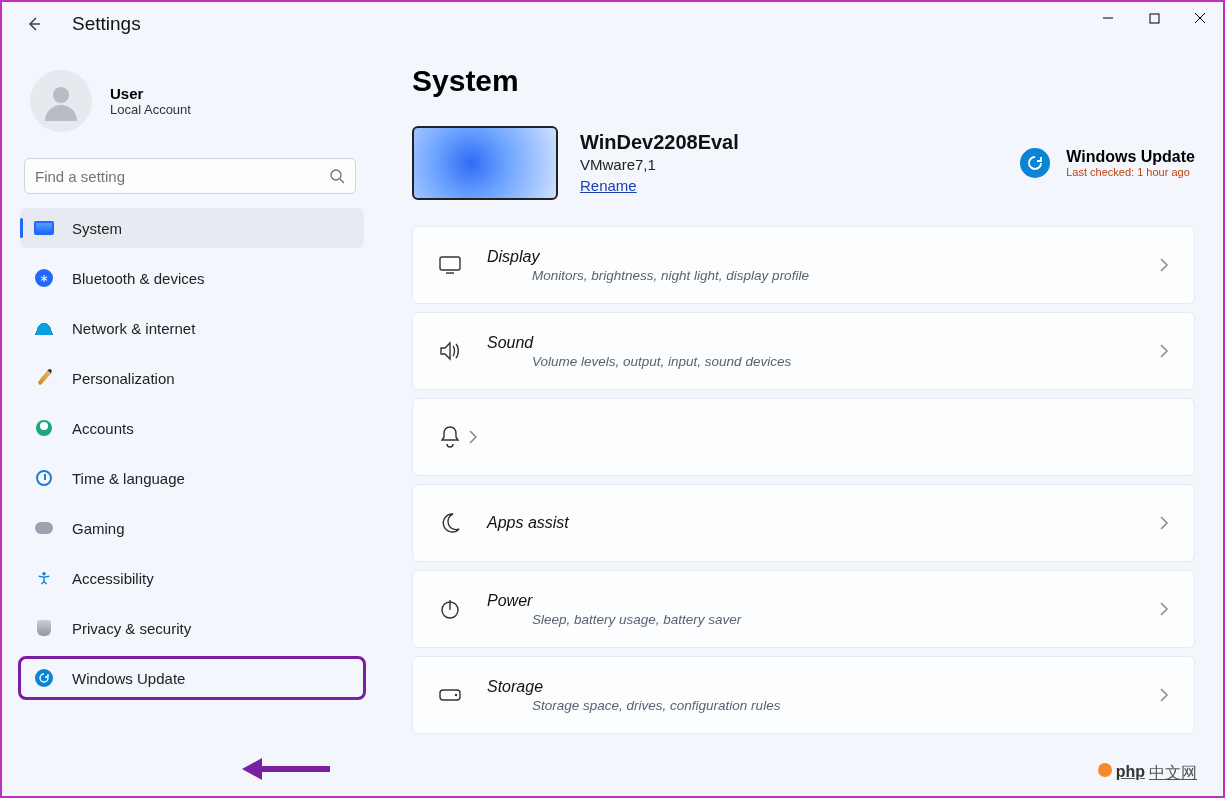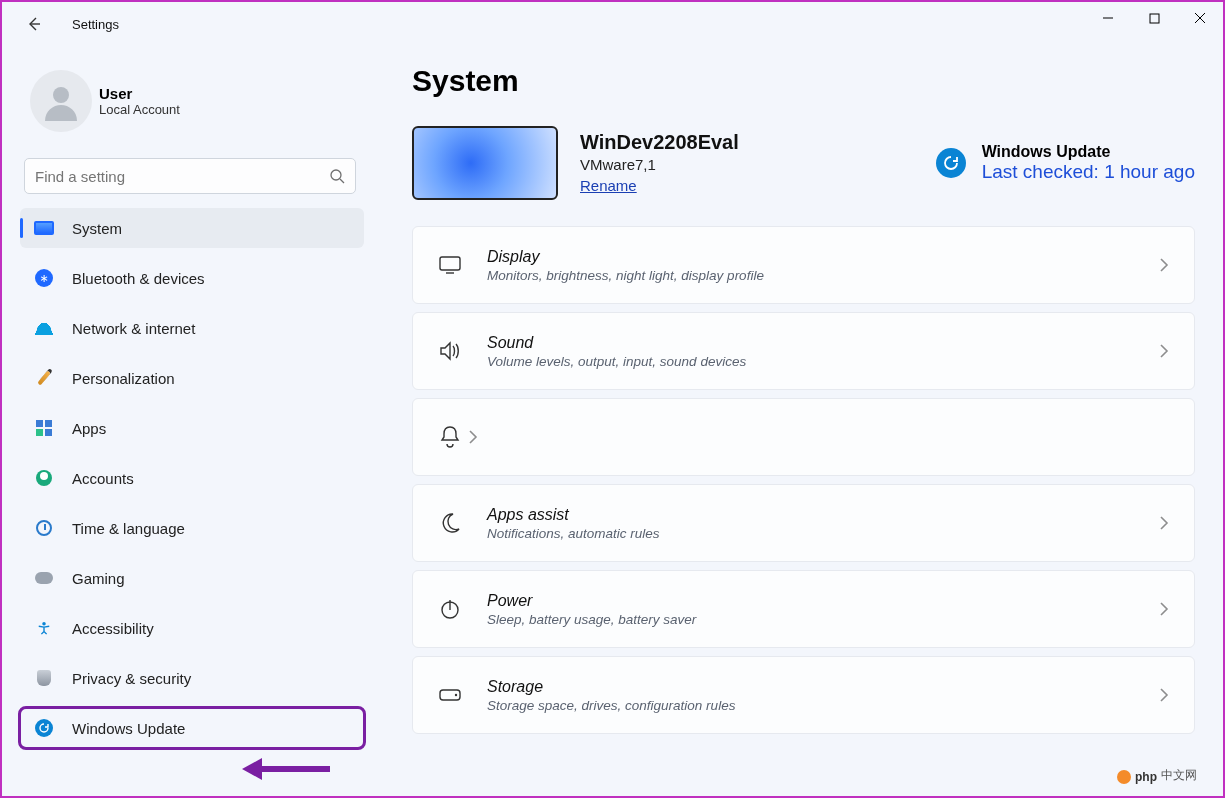--- a/index.html
+++ b/index.html
@@ -1,26 +1,26 @@
 <!DOCTYPE html>
 <html><head>
 <meta charset="utf-8">
 <style>
   * { box-sizing: border-box; margin: 0; padding: 0; font-family: "Segoe UI", "Segoe UI Variable", sans-serif; }
   body { background: #f3f6fc; width: 1225px; height: 798px; overflow: hidden; border: 2px solid #c030c0; position: relative; }
 
   .titlebar { height: 44px; display: flex; align-items: center; padding-left: 20px; }
   .titlebar .back { width: 24px; height: 24px; display: flex; align-items: center; justify-content: center; cursor: pointer; }
-  .titlebar .title { font-size: 13px; margin-left: 26px; color: #111; }
+  .titlebar .title { font-size: 19px; margin-left: 26px; color: #111; }
   .winbtns { position: absolute; top: 0; right: 0; display: flex; }
   .winbtn { width: 46px; height: 32px; display: flex; align-items: center; justify-content: center; cursor: pointer; }
 
   .app { display: flex; height: calc(100% - 44px); }
   .sidebar { width: 370px; padding: 12px 8px 0 18px; flex-shrink: 0; }
-  .profile { display: flex; align-items: center; gap: 7px; padding: 12px 10px 24px 10px; }
+  .profile { display: flex; align-items: center; gap: 18px; padding: 12px 10px 24px 10px; }
   .avatar { width: 62px; height: 62px; border-radius: 50%; background: #e6e9ee; display: flex; align-items: center; justify-content: center; }
   .profile .name { font-weight: 600; font-size: 15px; }
   .profile .sub  { font-size: 13px; color: #333; }
 
   .search { margin: 2px 8px 14px 4px; height: 36px; border: 1px solid #cfd5dd; background: #fdfdfe; border-radius: 5px; display: flex; align-items: center; padding: 0 10px; }
   .search input { flex: 1; border: none; outline: none; background: transparent; font-size: 15px; color: #555; }
   .search .sicon { width: 16px; height: 16px; opacity: .7; }
 
   .navlist { margin-top: 6px; }
   .navitem { height: 40px; display: flex; align-items: center; gap: 18px; padding-left: 14px; border-radius: 6px; cursor: pointer; font-size: 15px; color: #222; position: relative; margin-bottom: 10px; }
@@ -33,32 +33,32 @@
   .main h1 { font-size: 30px; font-weight: 600; margin-bottom: 28px; }
   .sysheader { display: flex; align-items: center; justify-content: space-between; margin-bottom: 26px; }
   .sysleft { display: flex; align-items: center; gap: 22px; }
   .pcthumb { width: 146px; height: 74px; border: 2px solid #222; border-radius: 6px; background: radial-gradient(circle at 40% 50%, #2e6cf6 0%, #6ea5ff 40%, #cfe0ff 100%); }
   .pcname { font-size: 20px; font-weight: 600; color: #111; }
   .pcmodel { font-size: 15px; color: #222; margin-top: 2px; }
   .rename { color: #1a3fb3; font-size: 15px; cursor: pointer; margin-top: 4px; display: inline-block; text-decoration: underline; }
   .updblock { display: flex; align-items: center; gap: 16px; }
   .updicon { width: 30px; height: 30px; border-radius: 50%; background: #0a84d4; display:flex; align-items:center; justify-content:center; }
   .updtitle { font-weight: 600; font-size: 16px; }
-  .updsub { font-size: 19px; color: #1d4ed8; }
+  .updsub { font-size: 11px; color: #c2410c; }
 
   .cards { display: flex; flex-direction: column; gap: 8px; font-style: italic; }
   .card { background: #fcfdfe; border: 1px solid #e6e9ef; border-radius: 6px; height: 78px; display: flex; align-items: center; padding: 0 22px; cursor: pointer; }
   .cicon { width: 30px; display:flex; align-items:center; justify-content:center; }
   .ctext { margin-left: 22px; flex: 1; }
   .ctitle { font-size: 16px; color: #111; }
-  .csub { font-size: 13.5px; color: #5a6270; margin-top: 2px; }
+  .csub { font-size: 13.5px; color: #5a6270; margin-top: 2px; margin-left: 45px; }
   .chev { width: 16px; height: 16px; opacity: .55; }
 
   .arrow-overlay { position: absolute; left: 240px; top: 752px; pointer-events: none; }
-  .watermark { position: absolute; right: 26px; bottom: 12px; font-size: 12px; color: #555; display:flex; align-items:flex-end; gap:4px; }
+  .watermark { position: absolute; right: 26px; bottom: 12px; font-size: 16px; color: #555; display:flex; align-items:flex-start; gap:4px;text-decoration:underline; }
   .watermark .phpball { width:14px; height:14px; border-radius:50%; background:#f48b2a; display:inline-block; }
 
   svg { display: block; }
 
   .ic-system { width:20px; height:14px; border:2px solid #1f69ff; border-radius:2px; background:linear-gradient(#56a0ff,#1f69ff); }
   .ic-bt { width:18px;height:18px;border-radius:50%;background:#1f69ff; display:flex;align-items:center;justify-content:center;color:#fff;font-size:11px;}
   .ic-net { width:18px;height:14px; background: radial-gradient(ellipse at 50% 100%, #0aa0e0 0%, #0aa0e0 60%, transparent 61%); border-bottom:2px solid #0aa0e0; border-radius: 14px 14px 0 0;}
   .ic-brush { width:4px;height:16px; background:linear-gradient(#f5b24a,#d08a20); transform:rotate(40deg); border-radius:2px; box-shadow: 0 -3px 0 #333;}
   .ic-apps { width:16px;height:16px; display:grid; grid-template-columns:1fr 1fr; grid-template-rows:1fr 1fr; gap:2px;}
   .ic-apps span{background:#3a7bd5;}
@@ -146,31 +146,20 @@
         <span>Network &amp; internet</span>
       </div>
       <div class="navitem">
         <span class="ni-icon">
             <span class="ic-brush"></span>
           </span>
         <span>Personalization</span>
       </div>
       <div class="navitem">
         <span class="ni-icon">
-            <span class="ic-apps">
-              <span></span>
-              <span></span>
-              <span></span>
-              <span></span>
-            </span>
-          </span>
-        <span>Apps</span>
-      </div>
-      <div class="navitem">
-        <span class="ni-icon">
             <span class="ic-acct"></span>
           </span>
         <span>Accounts</span>
       </div>
       <div class="navitem">
         <span class="ni-icon">
             <span class="ic-time"></span>
           </span>
         <span>Time &amp; language</span>
       </div>
@@ -280,21 +269,20 @@
       </div>
 
       <div class="card">
         <span class="cicon">
             <svg width="22" height="22" viewBox="0 0 22 22">
               <path d="M14 2a9 9 0 1 0 6 15 7 7 0 0 1-6-15z" fill="none" stroke="#333" stroke-width="1.4"></path>
             </svg>
           </span>
         <div class="ctext">
             <div class="ctitle">Apps assist</div>
-            <div class="csub">Notifications, automatic rules</div>
           </div>
         <svg class="chev" viewBox="0 0 16 16">
             <path d="M5 2l6 6-6 6" fill="none" stroke="#333" stroke-width="1.6"></path>
           </svg>
       </div>
 
       <div class="card">
         <span class="cicon">
             <svg width="22" height="22" viewBox="0 0 22 22">
               <circle cx="11" cy="12" r="8" fill="none" stroke="#333" stroke-width="1.4"></circle>

